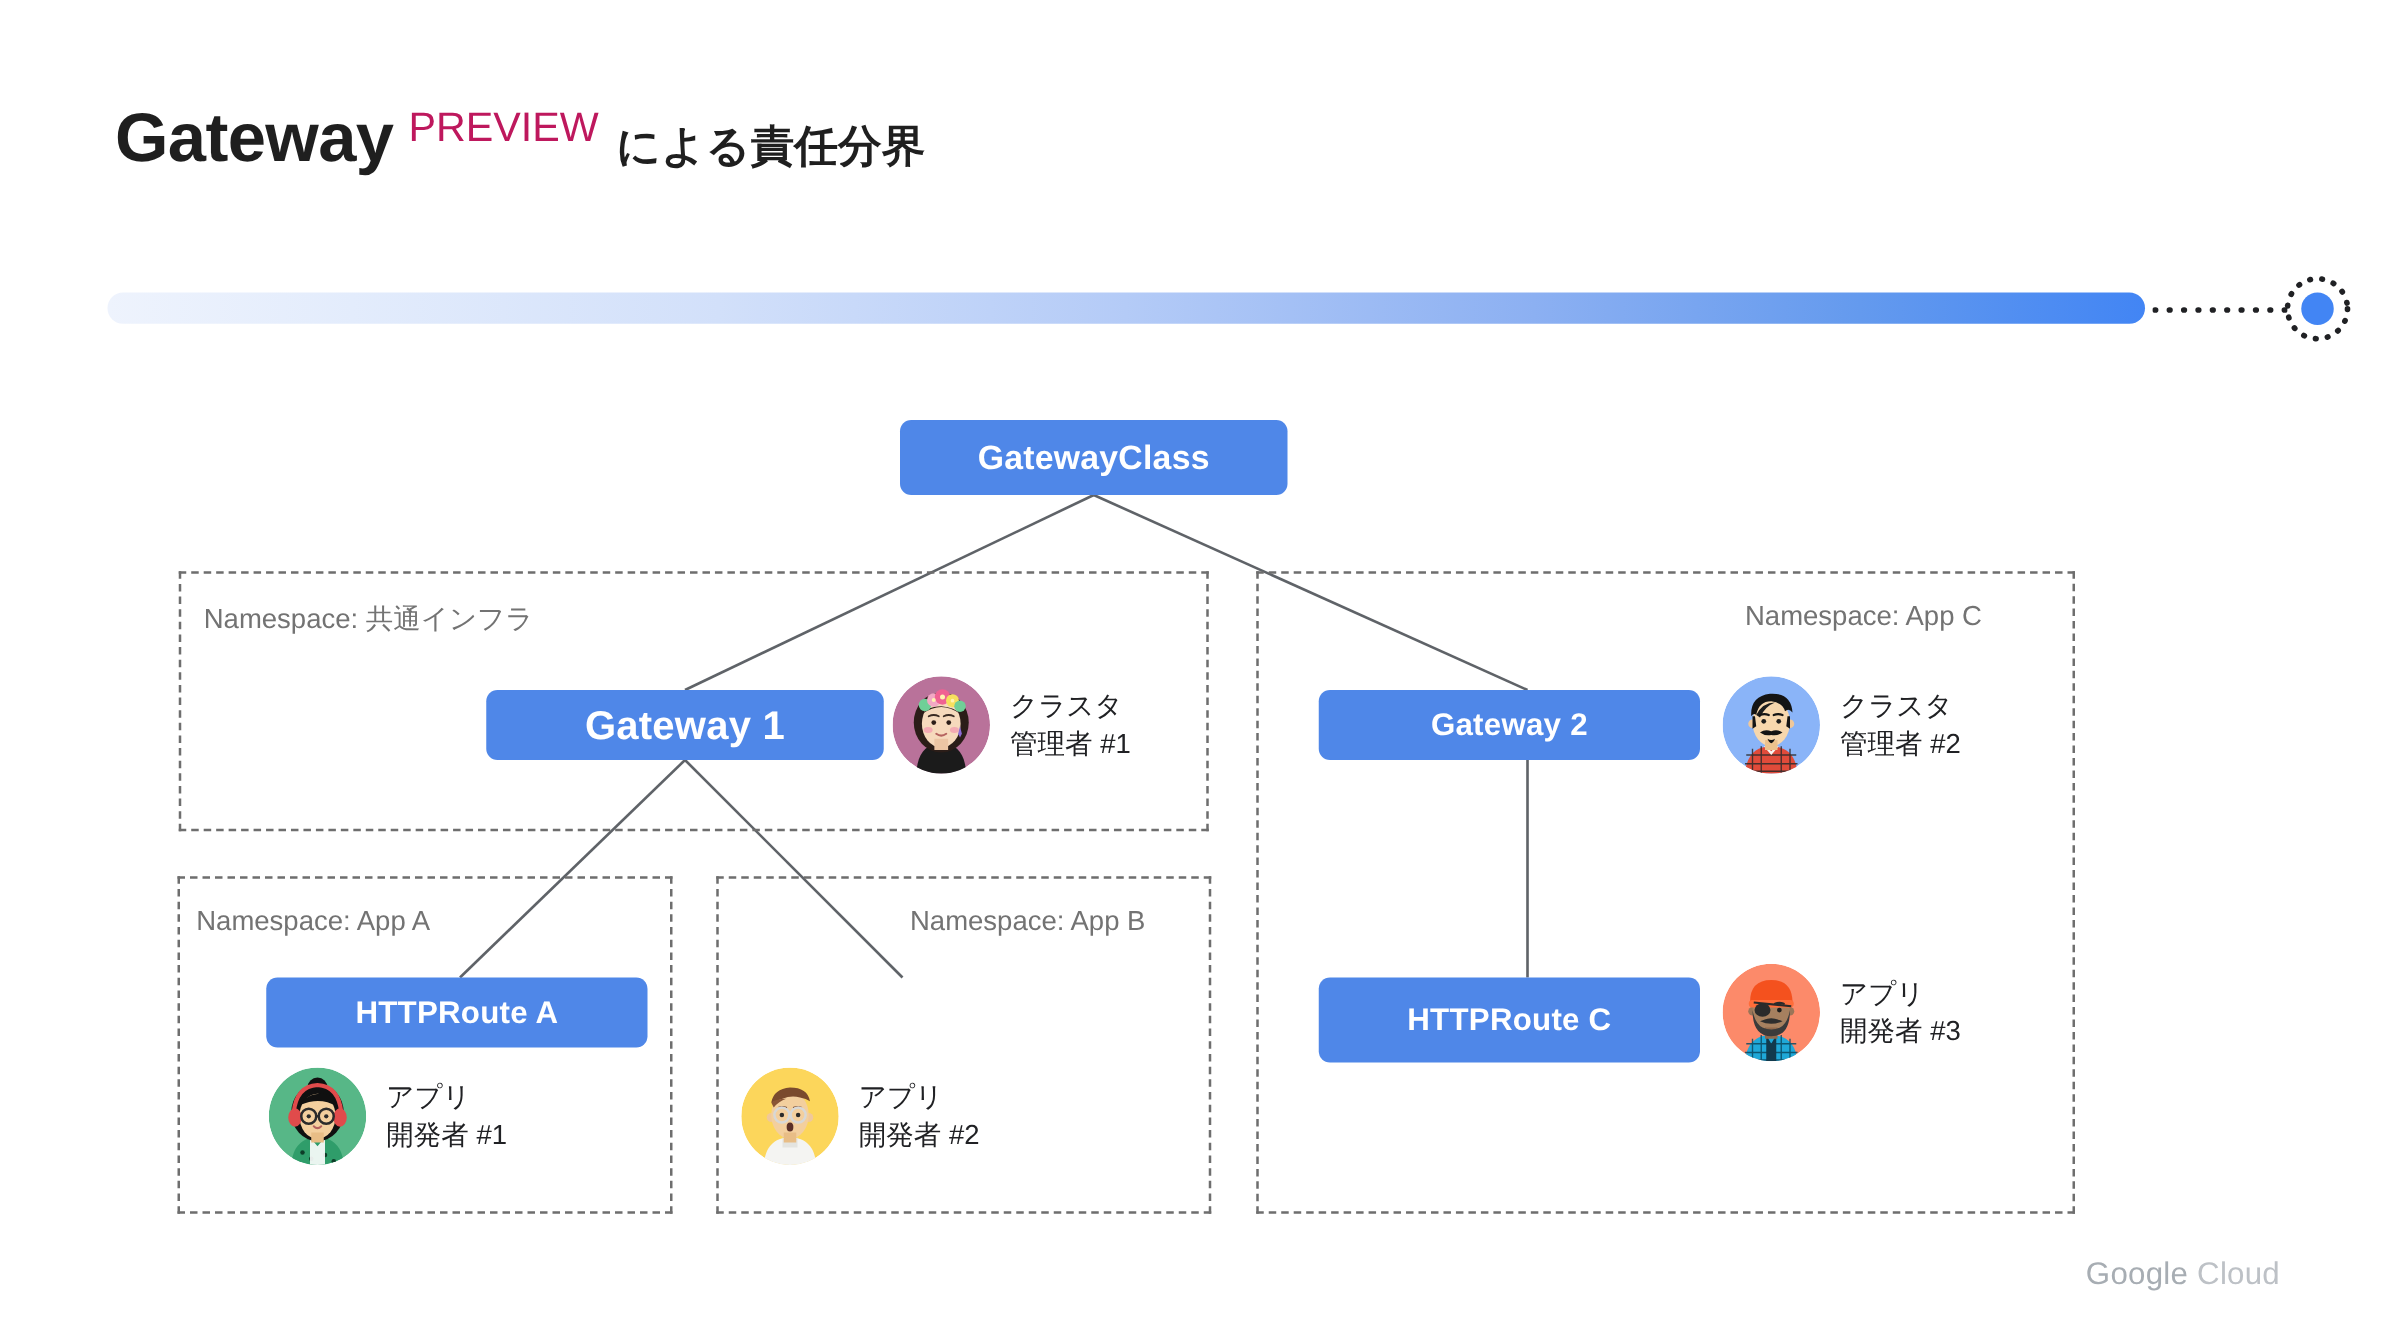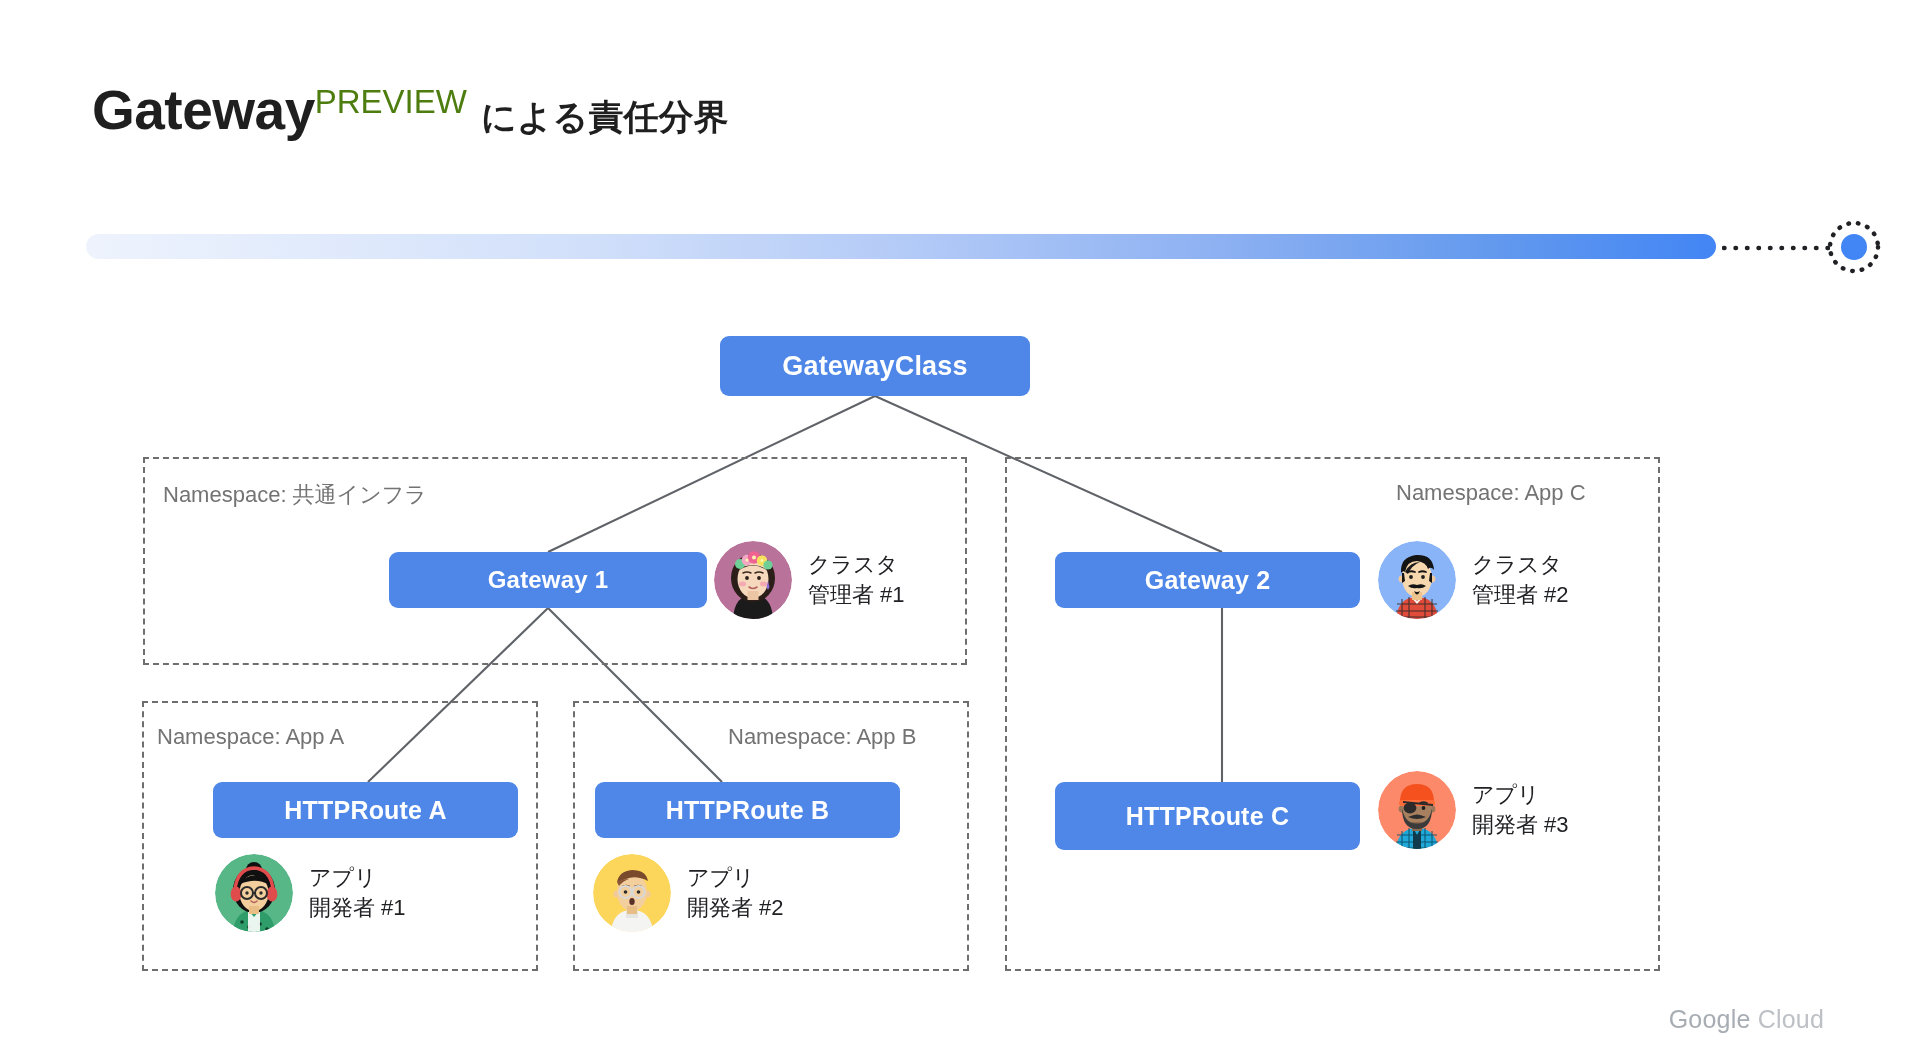--- a/index.html
+++ b/index.html
@@ -32,22 +32,22 @@
   .title-main {
     font-size: 55px;
     font-weight: 700;
     color: #1f1f1f;
     letter-spacing: -0.5px;
     text-align: right;
   }
   .title-preview {
     font-size: 33px;
     font-weight: 400;
-    color: #4d7c0f;
-    margin-left: 0;
+    color: #be185d;
+    margin-left: 12px;
     letter-spacing: 0px;
     position: relative;
     top: -16px;
   }
   .title-jp {
     font-size: 35px;
     font-weight: 700;
     color: #1f1f1f;
     margin-left: 14px;
   }
@@ -203,21 +203,21 @@
     </g>
   </svg>
 
   <div class="node" style="left:720px; top:336px; width:310px; height:60px; font-size:27px;">
     <span class="node-label">GatewayClass</span>
   </div>
 
   <div class="ns-box" style="left:143px; top:457px; width:824px; height:208px;"></div>
   <div class="ns-label" style="left:163px; top:480px;">Namespace: 共通インフラ</div>
 
-  <div class="node" style="left:389px; top:552px; width:318px; height:56px; font-size:24px;">
+  <div class="node" style="left:389px; top:552px; width:318px; height:56px; font-size:32px;">
     <span class="node-label">Gateway 1</span>
   </div>
 
   <div class="persona" style="left:714px; top:541px;">
     <div class="persona-avatar">
       <svg viewBox="0 0 78 78">
         <circle cx="39" cy="39" r="39" fill="#b9729a"></circle>
 
         <path d="M39 54 C26 54 20 62 19 78 L59 78 C58 62 52 54 39 54 Z" fill="#1b1b1b"></path>
 
@@ -303,23 +303,20 @@
     </div>
     <div class="persona-text">
       <div>アプリ</div>
       <div>開発者 #1</div>
     </div>
   </div>
 
   <div class="ns-box" style="left:573px; top:701px; width:396px; height:270px;"></div>
   <div class="ns-label" style="left:728px; top:724px;">Namespace: App B</div>
 
-  <div class="node" style="left:595px; top:782px; width:305px; height:56px; font-size:25px;">
-    <span class="node-label">HTTPRoute B</span>
-  </div>
 
   <div class="persona" style="left:593px; top:854px;">
     <div class="persona-avatar">
       <svg viewBox="0 0 78 78">
         <circle cx="39" cy="39" r="39" fill="#fcd65b"></circle>
 
         <path d="M39 56 C26 56 19 64 18 78 L60 78 C59 64 52 56 39 56 Z" fill="#f4f4f2"></path>
         <path d="M33 56 Q39 62 45 56 L45 64 L33 64 Z" fill="#e4e4e0"></path>
 
         <circle cx="24" cy="40" r="3.6" fill="#f0c89a"></circle>

